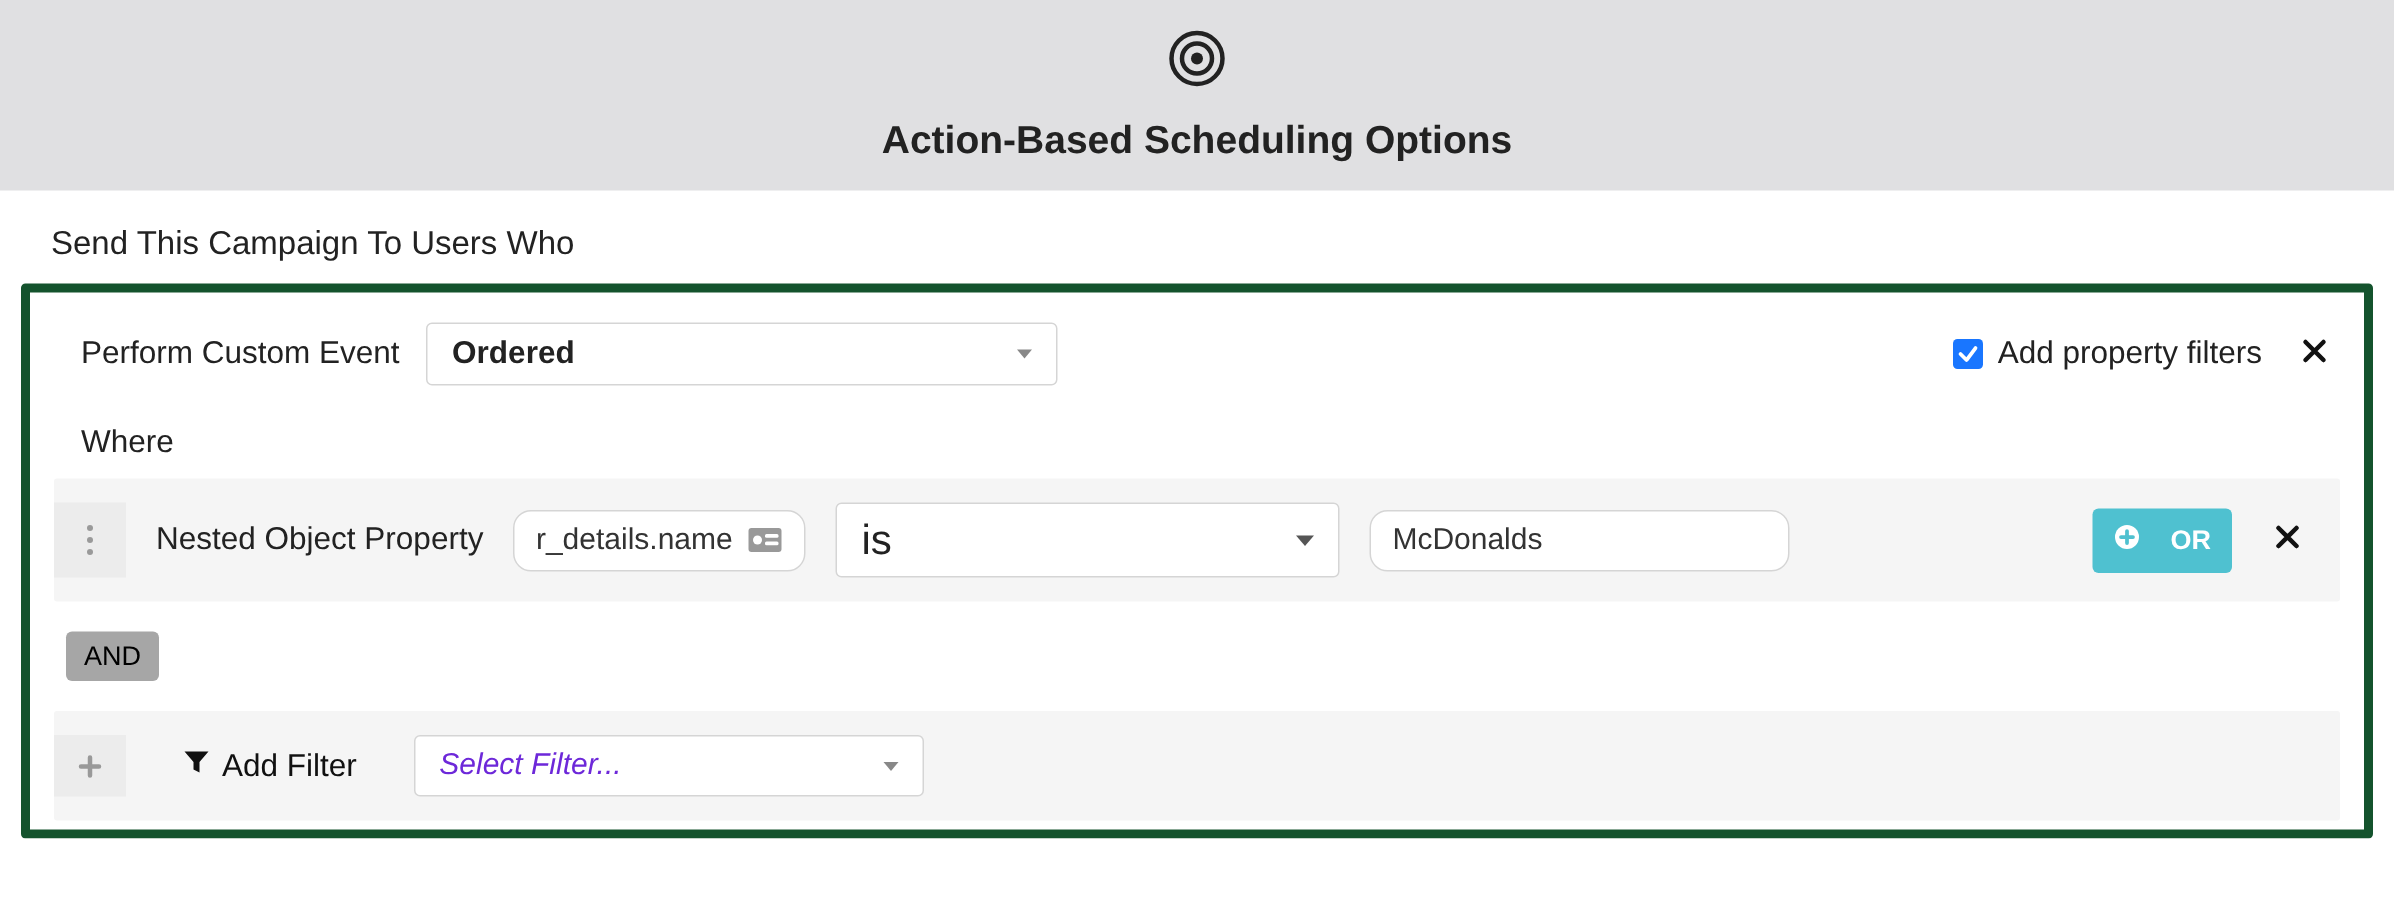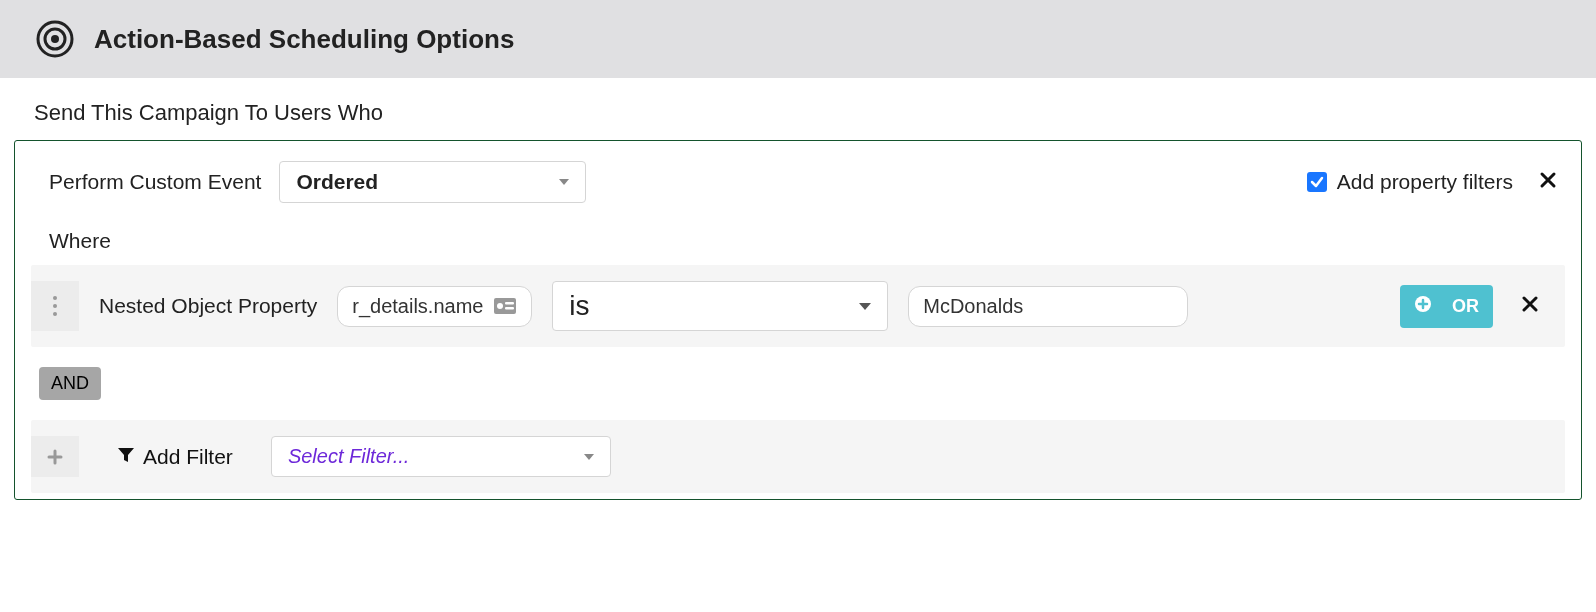--- a/index.html
+++ b/index.html
@@ -8,41 +8,42 @@
       background: #fff;
       color: #222;
       width: 1596px;
     }
     .header-bar {
       background: #e0e0e2;
       display: flex;
       align-items: center;
       padding: 18px 34px;
       gap: 18px;
+      flex-direction: column;
     }
     .target-icon {
       width: 42px;
       height: 42px;
       display: flex;
       align-items: center;
       justify-content: center;
     }
     .header-title {
       font-size: 26px;
       font-weight: 700;
       color: #222;
     }
     .section-subtitle {
       font-size: 22px;
       color: #222;
       margin: 22px 0 14px 34px;
       font-weight: 400;
     }
     .panel {
-      border: 1px solid #14532d;
+      border: 6px solid #14532d;
       border-radius: 3px;
       margin: 0 14px;
       padding: 20px 16px 6px 16px;
     }
     .row-top {
       display: flex;
       align-items: center;
       gap: 18px;
       margin-bottom: 26px;
       padding-left: 18px;
@@ -56,21 +57,21 @@
       border: 1px solid #d5d5d5;
       border-radius: 4px;
       background: #fff;
       display: flex;
       align-items: center;
       justify-content: space-between;
       padding: 8px 16px;
       cursor: pointer;
     }
     .select-ordered {
-      width: 307px;
+      width: 421px;
       font-weight: 700;
       font-size: 21px;
     }
     .select-operator {
       width: 336px;
       font-size: 28px;
     }
     .select-filter {
       width: 340px;
       font-size: 20px;

